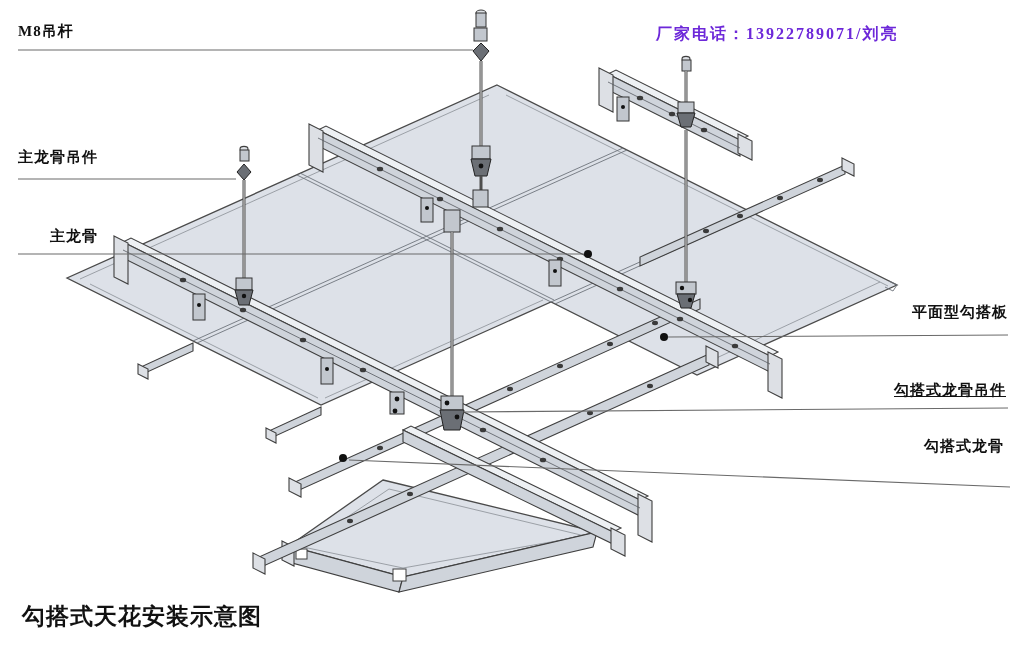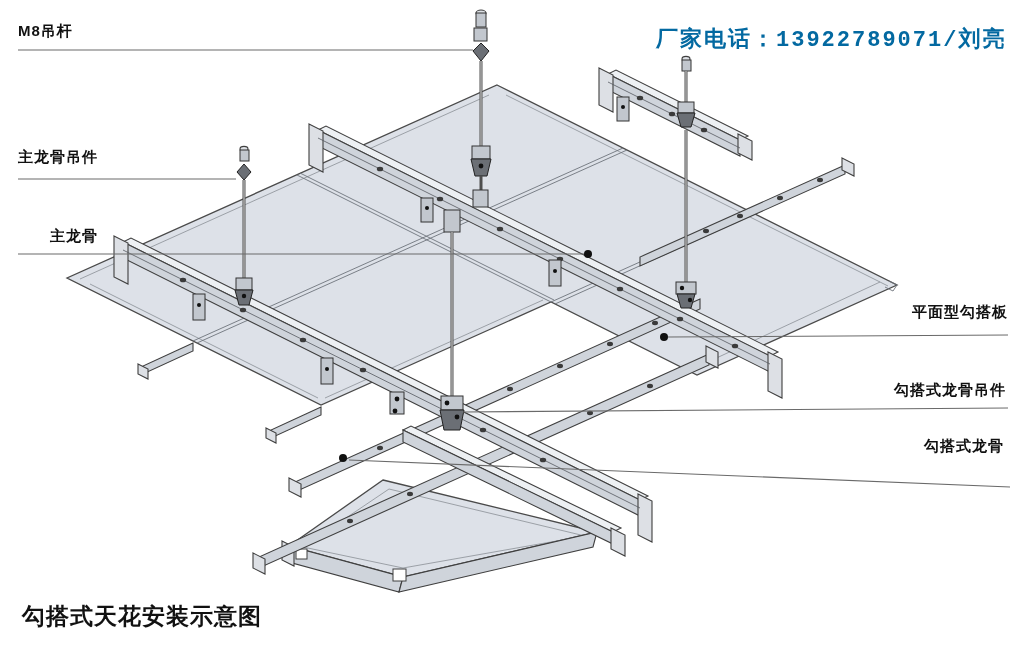--- a/index.html
+++ b/index.html
@@ -2,22 +2,22 @@
 <html><head>
 <meta charset="utf-8">
 <style>
   html,body{margin:0;padding:0;background:#ffffff;}
   #stage{position:relative;width:1024px;height:645px;background:#ffffff;overflow:hidden;
          font-family:"Liberation Sans", sans-serif;}
   #drawing{position:absolute;left:0;top:0;}
   .callout{position:absolute;color:#111;font-size:15px;font-weight:bold;white-space:nowrap;
            letter-spacing:1px;}
   .callout.right{text-align:center;}
-  #phone-notice{position:absolute;left:656px;top:24px;color:#0369a1;font-size:22px;font-weight:bold;
-                font-family:Liberation Mono, monospace;white-space:nowrap;letter-spacing:2px;}
+  #phone-notice{position:absolute;left:656px;top:24px;color:#6d28d9;font-size:16px;font-weight:bold;
+                font-family:Liberation Serif, serif;white-space:nowrap;letter-spacing:2px;}
   #diagram-title{position:absolute;left:22px;top:601px;color:#111;font-size:23px;font-weight:bold;
                  white-space:nowrap;letter-spacing:1px;}
   svg .panel{fill:#dde1e8;stroke:#4a4a4a;stroke-width:1.3;}
   svg .panel-inner{fill:none;stroke:#8a8f96;stroke-width:0.8;}
   svg .seam{stroke:#6e747c;stroke-width:0.9;fill:none;}
   svg .metal-top{fill:#edf0f3;stroke:#3f3f3f;stroke-width:1.1;}
   svg .metal-front{fill:#cfd4db;stroke:#3f3f3f;stroke-width:1.1;}
   svg .metal-cap{fill:#dde0e5;stroke:#3f3f3f;stroke-width:1.1;}
   svg .web{stroke:#55595f;stroke-width:0.8;}
   svg .hole{fill:#3a3a3a;}
@@ -251,26 +251,26 @@
       <circle class="dot" cx="664" cy="337" r="4"></circle>
       <line class="leader" x1="668" y1="337" x2="1008" y2="335"></line>
       <line class="leader" x1="463" y1="412" x2="1008" y2="408"></line>
       <circle class="dot" cx="343" cy="458" r="4"></circle>
       <line class="leader" x1="349" y1="460" x2="1010" y2="487"></line>
     </g>
   </svg>
 
   <div id="phone-notice">厂家电话：13922789071/刘亮</div>
 
-  <div class="callout" style="left:18px;top:22px;">M8吊杆</div>
+  <div class="callout" style="left:18px;top:22px;font-family:Liberation Serif, serif;">M8吊杆</div>
 
   <div class="callout" style="left:18px;top:148px;text-align:right;">主龙骨吊件</div>
 
   <div class="callout" style="left:18px;top:227px;margin-left:32px;">主龙骨</div>
 
   <div class="callout right" style="right:16px;top:303px;">平面型勾搭板</div>
 
-  <div class="callout right" style="right:18px;top:381px;">勾搭式龙骨吊件</div>
+  <div class="callout right" style="right:18px;top:381px;text-decoration:underline;">勾搭式龙骨吊件</div>
 
   <div class="callout right" style="right:20px;top:437px;">勾搭式龙骨</div>
 
   <div id="diagram-title">勾搭式天花安装示意图</div>
 </div>
 
 </body></html>

